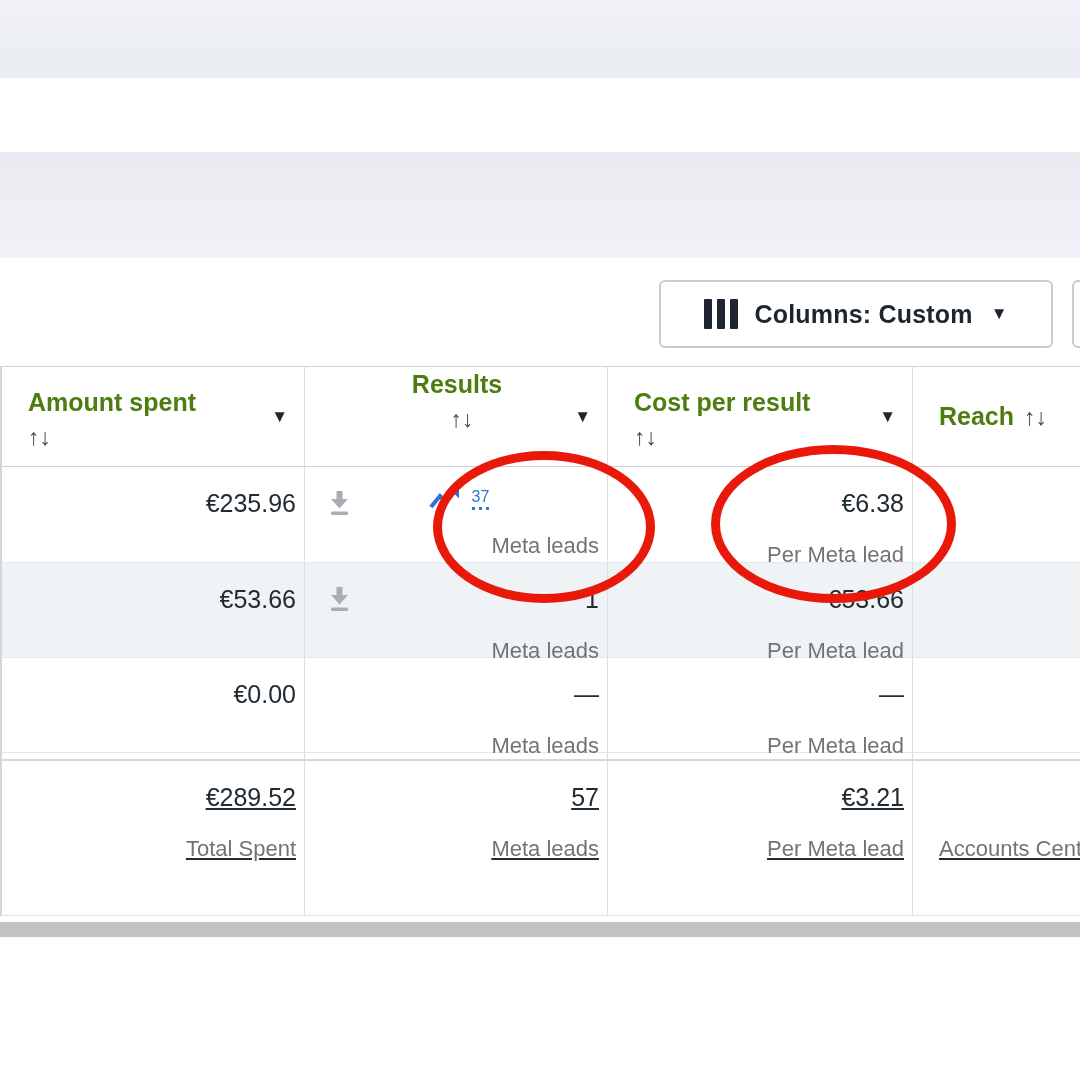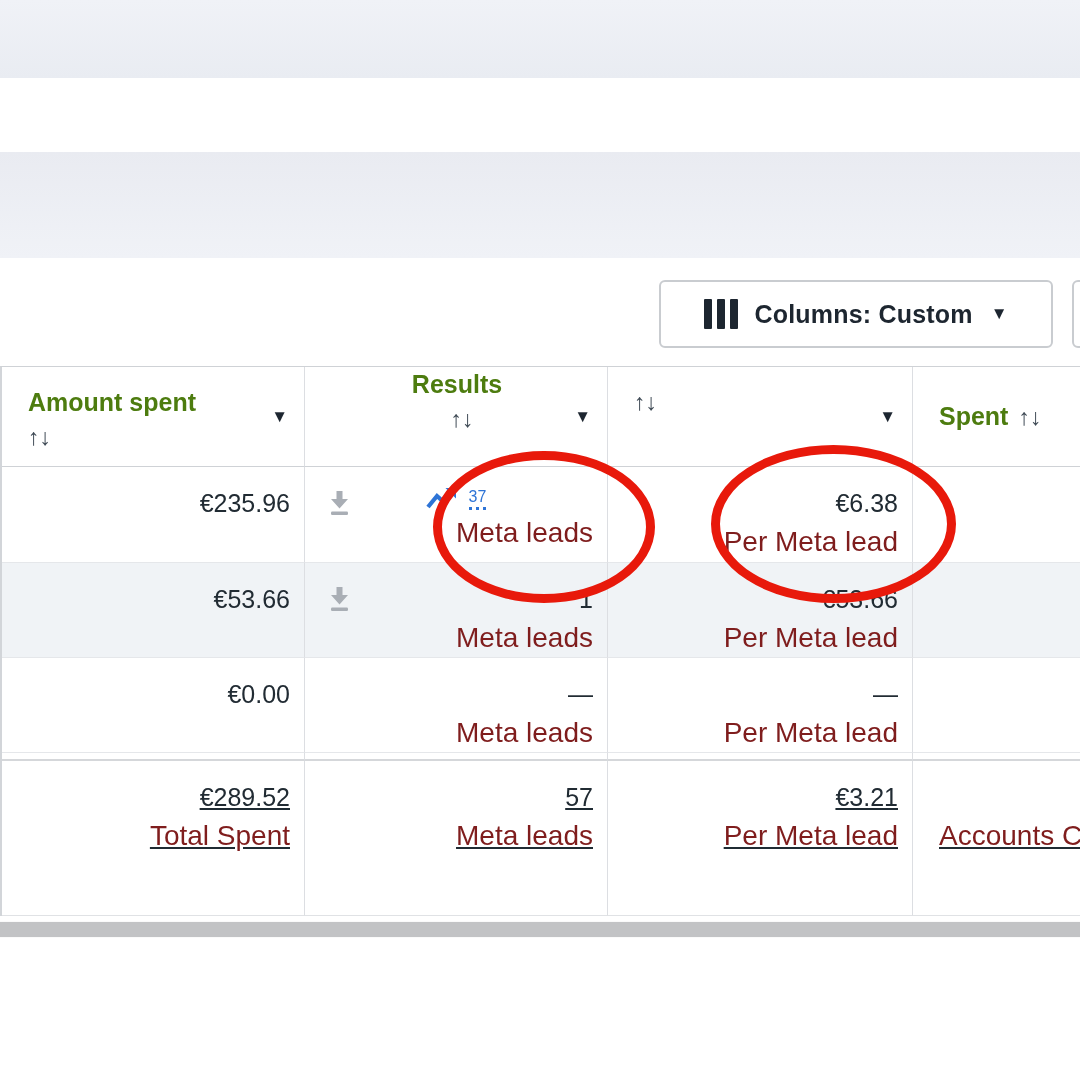--- a/index.html
+++ b/index.html
@@ -44,23 +44,23 @@
   .hcell.single{display:flex;align-items:center;padding-top:0;}
   .hcell.indent{padding-left:46px;flex-direction:column;}
   .htitle{font-size:25px;font-weight:700;color:#4d7c0f;line-height:35px;}
   .hsort{font-size:23px;font-weight:600;color:#3f4a55;line-height:34px;}
   .single .hsort{margin-left:10px;}
   .hcaret{
     position:absolute;right:16px;top:50%;transform:translateY(-50%);
     font-size:17px;color:#1d2630;cursor:pointer;
   }
   .row-alt{background:#f0f3f6;}
-  .vcell{padding:20px 14px 0 14px;text-align:right;}
+  .vcell{padding:20px 8px 0 14px;text-align:right;}
   .val{font-size:25px;color:#212b33;line-height:32px;white-space:nowrap;}
-  .sub{font-size:28px;color:#7f1d1d;line-height:30px;margin-top:8px;white-space:nowrap;}
+  .sub{font-size:22px;color:#737373;line-height:30px;margin-top:21px;white-space:nowrap;}
   .sub.left{text-align:left;padding-left:12px;}
   .val-line{display:flex;justify-content:center;align-items:center;gap:12px;}
   .blue-link{
     color:#2e74d6;text-decoration:none;border-bottom:3px dotted #2e74d6;
     padding-bottom:1px;cursor:pointer;
   }
   .dl{position:absolute;left:24px;top:22px;cursor:pointer;line-height:0;}
   .spacer{border-bottom:2px solid #d5d7da;border-top:none;}
   .spacer.cell{border-bottom:2px solid #d5d7da;}
   .tcell{border-bottom:1px solid #e0e2e5;text-decoration:underline;}
@@ -103,25 +103,26 @@
     <div class="htitle">Amount spent</div>
     <div class="hsort">↑↓</div>
     <span class="hcaret">▼</span>
   </div>
   <div class="cell hcell single indent">
     <span class="htitle">Results</span>
     <span class="hsort">↑↓</span>
     <span class="hcaret">▼</span>
   </div>
   <div class="cell hcell">
+    <div class="htitle">Cost per result</div>
     <div class="hsort">↑↓</div>
     <span class="hcaret">▼</span>
   </div>
   <div class="cell hcell single">
-    <span class="htitle">Spent</span>
+    <span class="htitle">Reach</span>
     <span class="hsort">↑↓</span>
   </div>
 
   <div class="cell vcell">
     <div class="val">€235.96</div>
   </div>
   <div class="cell vcell">
     <span class="dl">
       <svg width="21" height="27" viewBox="0 0 21 27">
           <path d="M7.5 2 h6 v8 h5.5 L10.5 19.5 2 10 h5.5 z" fill="#a9aeb5"></path>

